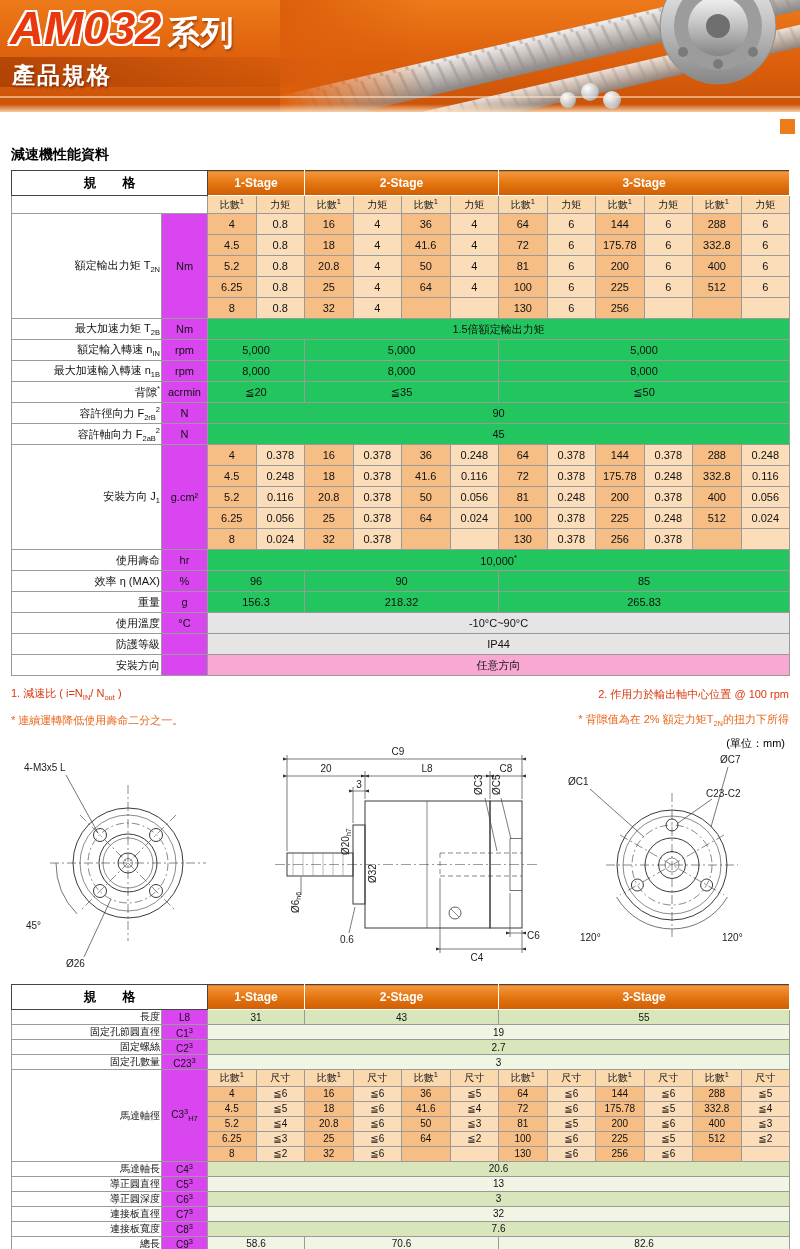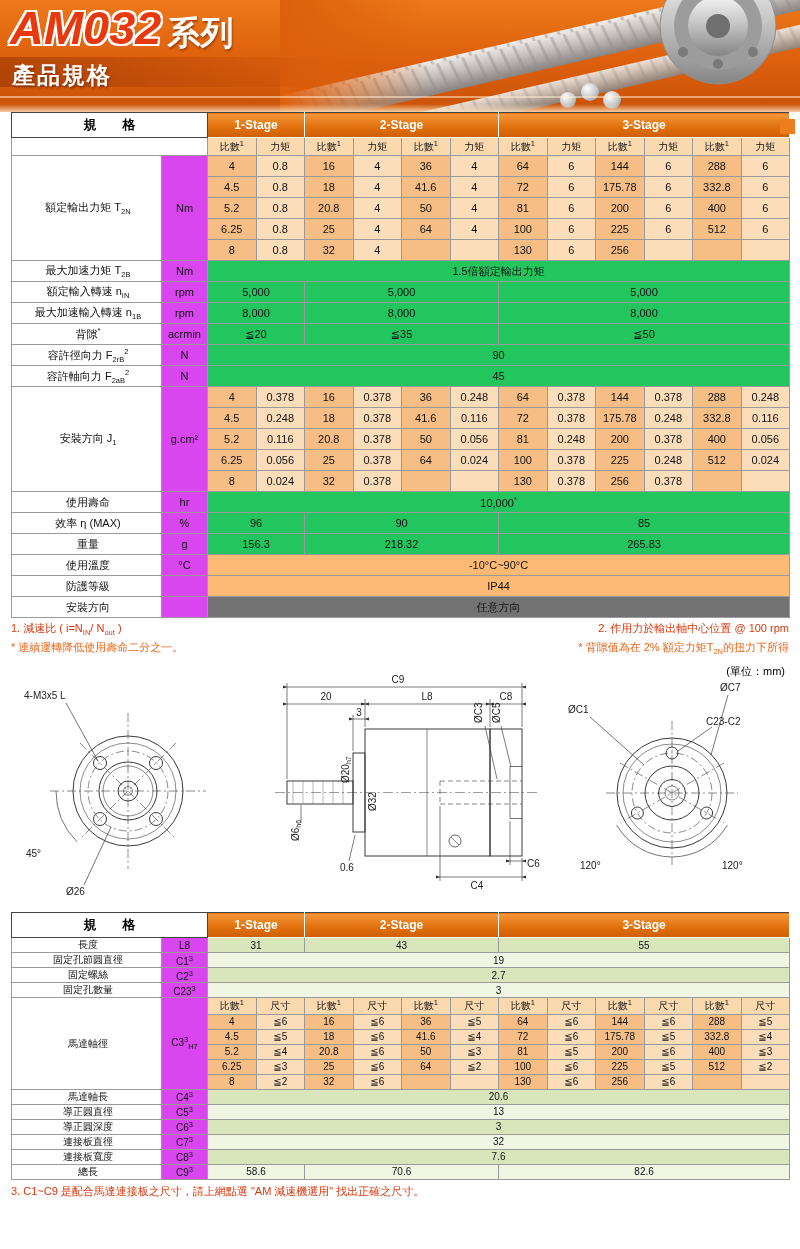--- a/index.html
+++ b/index.html
@@ -26,29 +26,29 @@
 
   table { border-collapse:collapse; table-layout:fixed; width:778px; font-size:11px; border:1px solid #555; }
   td, th { border:1px solid #9a9a9a; text-align:center; vertical-align:middle; padding:0 1px; overflow:hidden; }
   .spec-table td { height:21px; }
   .spec-table .subhead td { height:18px; }
   .spec-th { background:#fff; color:#000; font-size:13px; font-weight:bold; border:1px solid #444; height:25px; }
   .stage-th { background:linear-gradient(180deg,#F5973A 0%, #E1720E 55%, #CE5E04 100%); color:#fff; font-weight:bold; font-size:12px; border:1px solid #fff; border-top:1px solid #444; height:25px; }
   .c-sub { background:#FBD9AE; font-size:10px; }
   .c-ratio { background:#F6BE84; }
   .c-val { background:#FBDDBA; }
-  .lbl { background:#fff; text-align:center; padding-left:4px; }
+  .lbl { background:#fff; text-align:right; padding-left:4px; }
   .unit { background:#d946ef; }
   .blank { background:#fff; border-right:1px solid #9a9a9a; }
   .c-white { background:#22c55e; }
-  .c-tint { background:#fdba74; }
-  .c-peach { background:#737373; }
+  .c-tint { background:#e5e5e5; }
+  .c-peach { background:#f9a8d4; }
   sub { font-size:7.5px; } sup { font-size:7.5px; }
 
-  .notes-row { display:flex; justify-content:space-between; width:778px; margin-top:3px; }
+  .notes-row { display:flex; justify-content:space-between; width:778px; margin-top:10px;align-items:flex-end; }
   .note-red { color:#D9380E; font-size:11px; }
   .note-org { color:#E8661A; font-size:11px; }
 
   
   .drawing { position:relative; width:778px; height:250px; margin-top:6px; display:flex; justify-content:space-evenly; align-items:center; }
   .unit-label { position:absolute; right:4px; top:2px; font-size:11px; color:#000; }
   svg text { font-family:"Liberation Sans", sans-serif; font-size:10px; fill:#222; }
   svg .tol { font-size:7px; }
 
   
@@ -105,20 +105,21 @@
     <span class="t1">AM032</span><span class="t2">系列</span>
   </div>
   <div class="banner-sub">產品規格</div>
   <div class="banner-line"></div>
   <div class="banner-fade"></div>
 </header>
 <div class="chip"></div>
 
 <main class="content">
 
+  <h2 class="section-heading">減速機性能資料</h2>
 
   <table class="spec-table">
     <colgroup>
         <col style="width:150px">
         <col style="width:46px">
         <col span="12" style="width:48.5px">
       </colgroup>
     <tbody>
         <tr>
       <th class="spec-th" colspan="2">規　　格</th>

